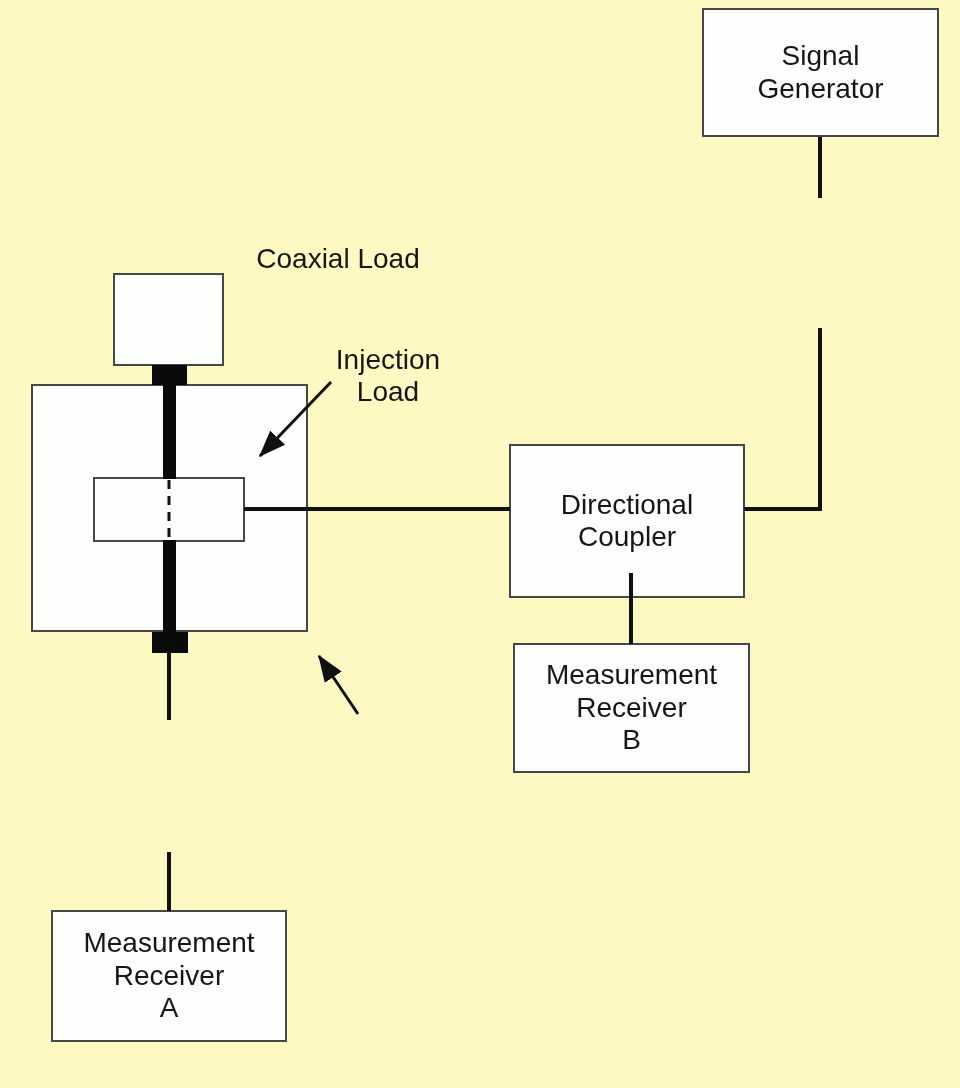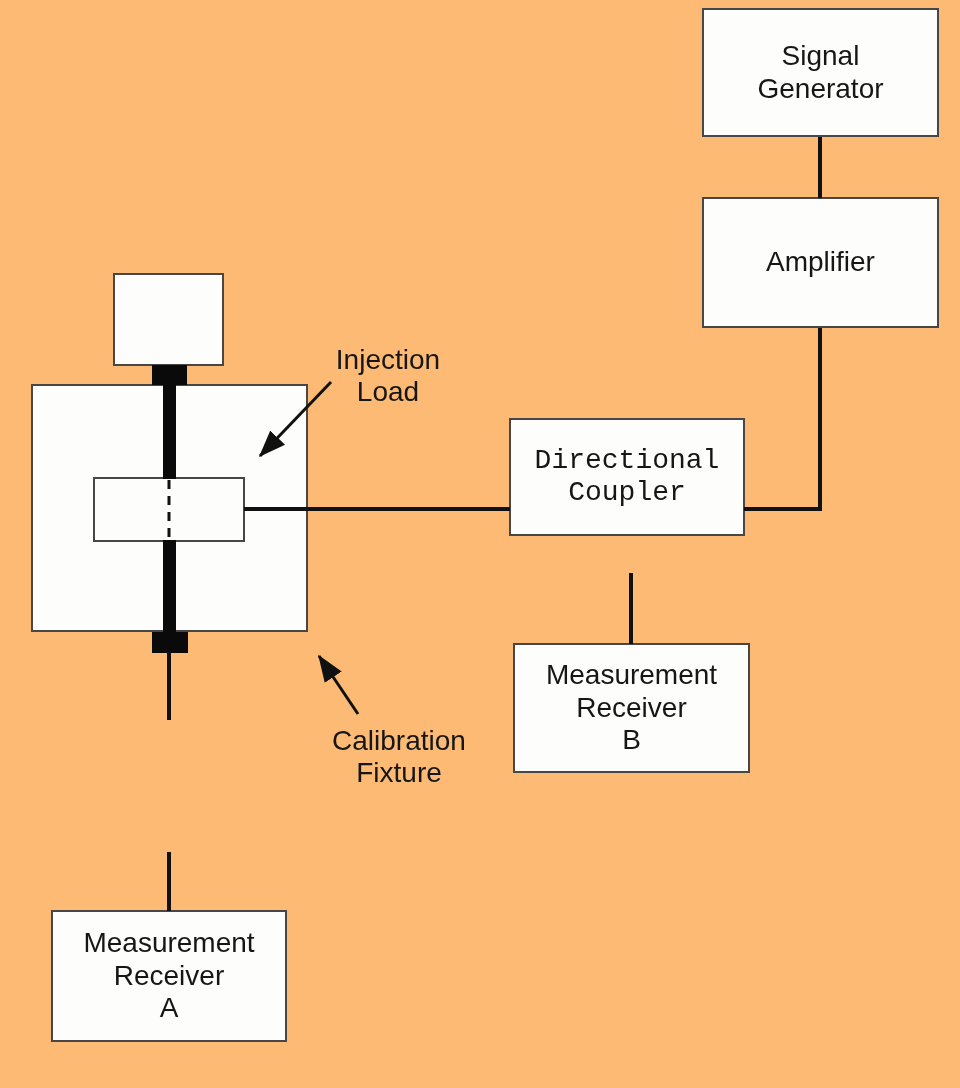--- a/index.html
+++ b/index.html
@@ -4,21 +4,21 @@
 <style>
   html, body {
     margin: 0;
     padding: 0;
     background: #ffffff;
   }
   .canvas {
     position: relative;
     width: 960px;
     height: 1088px;
-    background: #fdba74;
+    background: #fef9c3;
     font-family: "Liberation Sans", "DejaVu Sans", sans-serif;
     color: #1c1c1c;
     overflow: hidden;
   }
   .box {
     position: absolute;
     background: #fdfdfc;
     border: 2px solid #474747;
     box-sizing: border-box;
     display: flex;
@@ -39,21 +39,21 @@
     line-height: 1.16;
     text-align: center;
     white-space: pre-line;
     color: #161616;
     z-index: 3;
     width: 200px;
   }
   
   #box-signal-generator     { left: 702px; top: 8px;   width: 237px; height: 129px; }
   #box-amplifier            { left: 702px; top: 197px; width: 237px; height: 131px; }
-  #box-directional-coupler  { left: 509px; top: 418px; width: 236px; height: 118px; font-family: Liberation Mono, monospace; }
+  #box-directional-coupler  { left: 509px; top: 444px; width: 236px; height: 154px; }
   #box-measurement-receiver-b { left: 513px; top: 643px; width: 237px; height: 130px; }
   #box-coaxial-load         { left: 113px; top: 273px; width: 111px; height: 93px; }
   #box-calibration-fixture  { left: 31px;  top: 384px; width: 277px; height: 248px; }
   #box-injection-probe      { left: 93px;  top: 477px; width: 152px; height: 65px; z-index: 2; }
   #box-attenuator           { left: 51px;  top: 719px; width: 236px; height: 133px; }
   #box-measurement-receiver-a { left: 51px; top: 910px; width: 236px; height: 132px; }
 
   #label-coaxial-load        { left: 238px; top: 243px; }
   #label-injection-probe     { left: 288px; top: 344px; }
   #label-calibration-fixture { left: 299px; top: 725px; }
@@ -68,23 +68,20 @@
 </head>
 <body>
 
 <div class="canvas">
 
   <div class="box" id="box-signal-generator">
     <span class="box-label">Signal
 Generator</span>
   </div>
 
-  <div class="box" id="box-amplifier">
-    <span class="box-label">Amplifier</span>
-  </div>
 
   <div class="box" id="box-directional-coupler">
     <span class="box-label">Directional
 Coupler</span>
   </div>
 
   <div class="box" id="box-measurement-receiver-b">
     <span class="box-label">Measurement
 Receiver
 B</span>
@@ -96,24 +93,23 @@
 
   <div class="box" id="box-injection-probe"></div>
 
 
   <div class="box" id="box-measurement-receiver-a">
     <span class="box-label">Measurement
 Receiver
 A</span>
   </div>
 
+  <div class="free-label" id="label-coaxial-load">Coaxial Load</div>
   <div class="free-label" id="label-injection-probe">Injection
 Load</div>
-  <div class="free-label" id="label-calibration-fixture">Calibration
-Fixture</div>
 
   <svg class="wiring" width="960" height="1088" viewBox="0 0 960 1088">
     <defs>
       <marker id="arrowhead" markerWidth="10" markerHeight="8" refX="8.5" refY="4" orient="auto" markerUnits="strokeWidth">
         <path d="M0,0.6 L9,4 L0,7.4 Z" fill="#111111"></path>
       </marker>
     </defs>
 
     <line x1="820" y1="137" x2="820" y2="198" stroke="#111111" stroke-width="4"></line>
 

